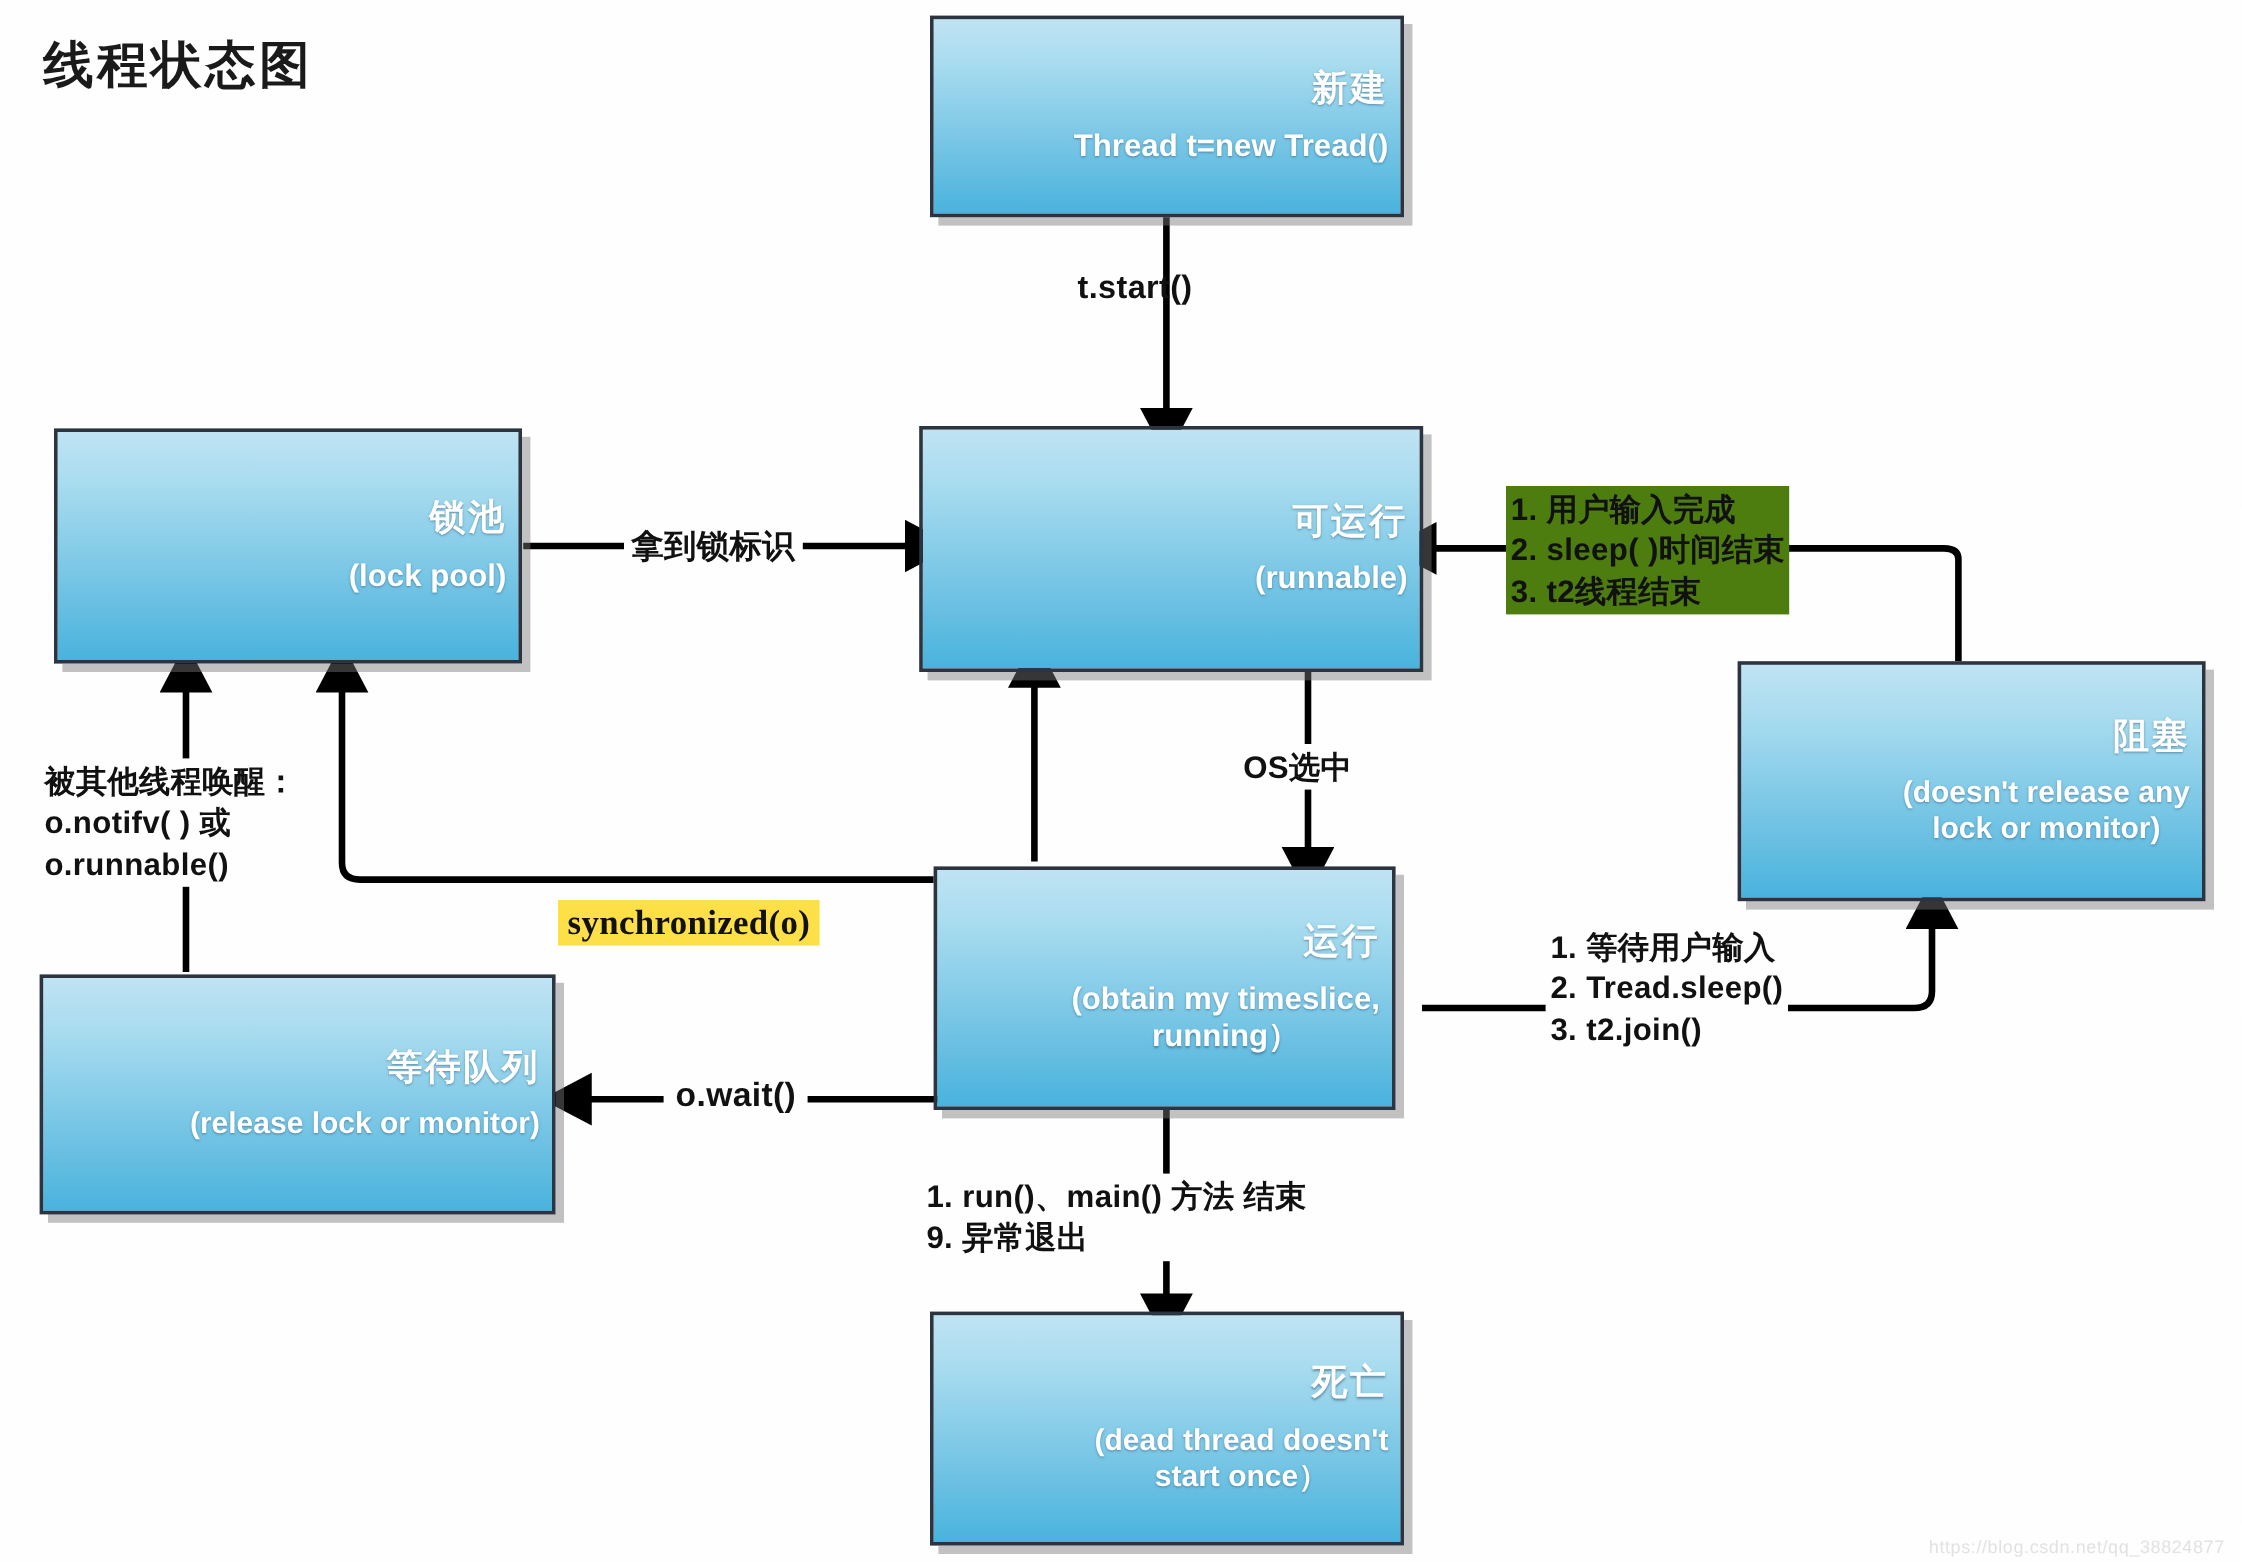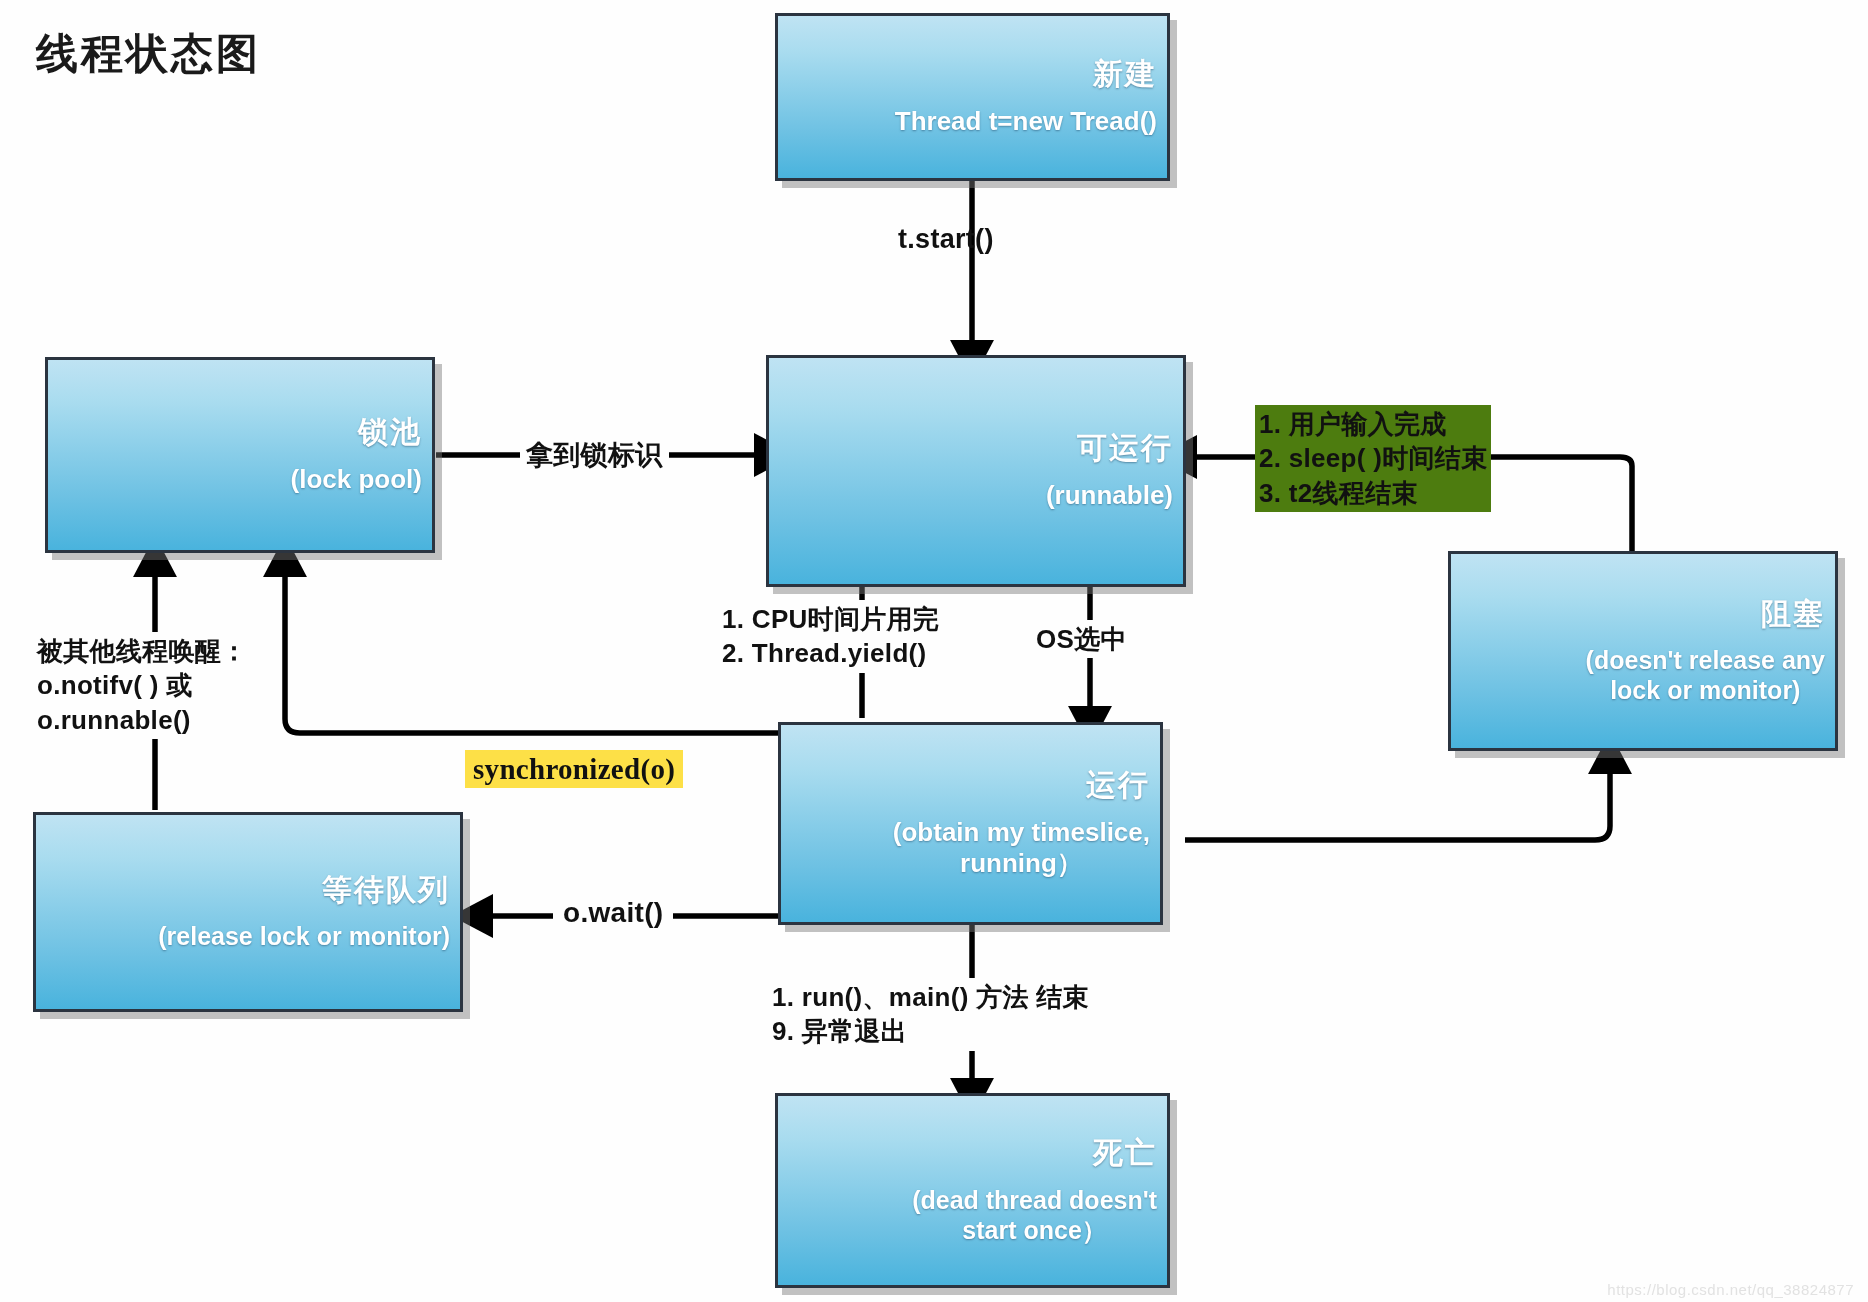--- a/index.html
+++ b/index.html
@@ -113,21 +113,21 @@
 
       <path d="M778,733 L300,733 Q285,733 285,719 L285,565"></path>
     </g>
   </svg>
 
   <div class="node" style="left:775px; top:13px; width:395px; height:168px;">
     <div class="cn">新建</div>
     <div class="en">Thread t=new Tread()</div>
   </div>
 
-  <div class="node" style="left:766px; top:355px; width:420px; height:232px;padding-left:28px;">
+  <div class="node" style="left:766px; top:355px; width:420px; height:205px;padding-left:28px;">
     <div class="cn">可运行</div>
     <div class="en">(runnable)</div>
   </div>
 
   <div class="node" style="left:778px; top:722px; width:385px; height:203px;">
     <div class="cn">运行</div>
     <div class="en" style="white-space:pre-line;">(obtain my timeslice,
 running）</div>
   </div>
 
@@ -154,25 +154,26 @@
   </div>
 
   <div class="lbl" style="left:898px; top:222px; font-size:27px;">t.start()</div>
 
   <div class="lbl" style="left:520px; top:438px; background:#fefefe; padding:0 6px; font-size:27px;">拿到锁标识</div>
 
   <div class="lbl" style="left:1255px; top:405px; background:#4d7c0f; padding:2px 4px; font-size:26px;">1. 用户输入完成
 2. sleep( )时间结束
 3. t2线程结束</div>
 
-  <div class="lbl" style="left:718px; top:600px; background:#fefefe; padding:2px 4px; font-size:26px;">1. CPU时间片用完
-2. Thread.yield()</div>
 
   <div class="lbl" style="left:1030px; top:620px; background:#fefefe; padding:2px 6px; font-size:26px;">OS选中</div>
 
+  <div class="lbl" style="left:1288px; top:770px; background:#fefefe; padding:2px 4px; font-size:26px;">1. 等待用户输入
+2. Tread.sleep()
+3. t2.join()</div>
 
   <div class="lbl" style="left:33px; top:632px; background:#fefefe; padding:2px 4px; font-size:26px;">被其他线程唤醒：
 o.notifv( ) 或
 o.runnable()</div>
 
   <div class="lbl serif" style="left:465px; top:750px; background:#fde047; padding:0 8px; font-size:29px;">synchronized(o)</div>
 
   <div class="lbl" style="left:553px; top:895px; background:#fefefe; padding:0 10px; font-size:28px;">o.wait()</div>
 
   <div class="lbl" style="left:768px; top:978px; background:#fefefe; padding:2px 4px; font-size:26px;">1. run()、main() 方法 结束

